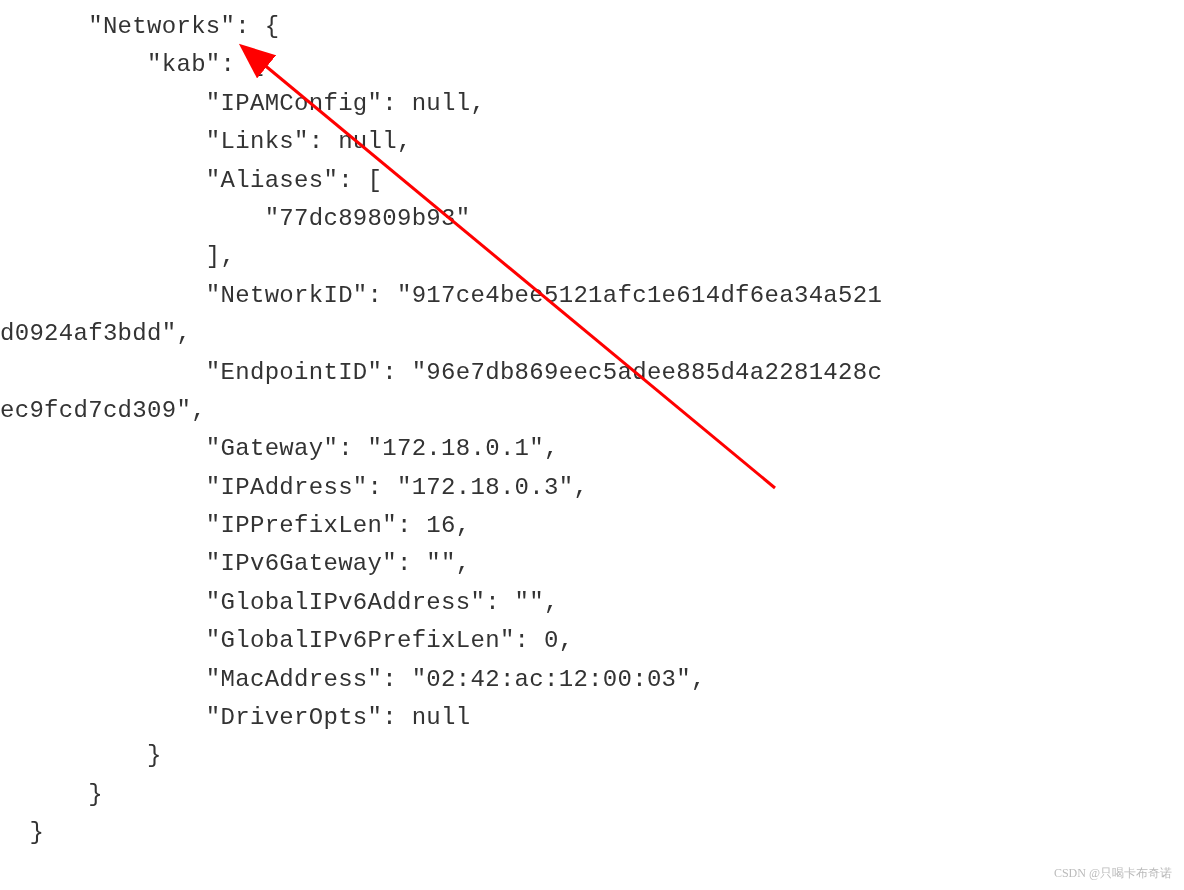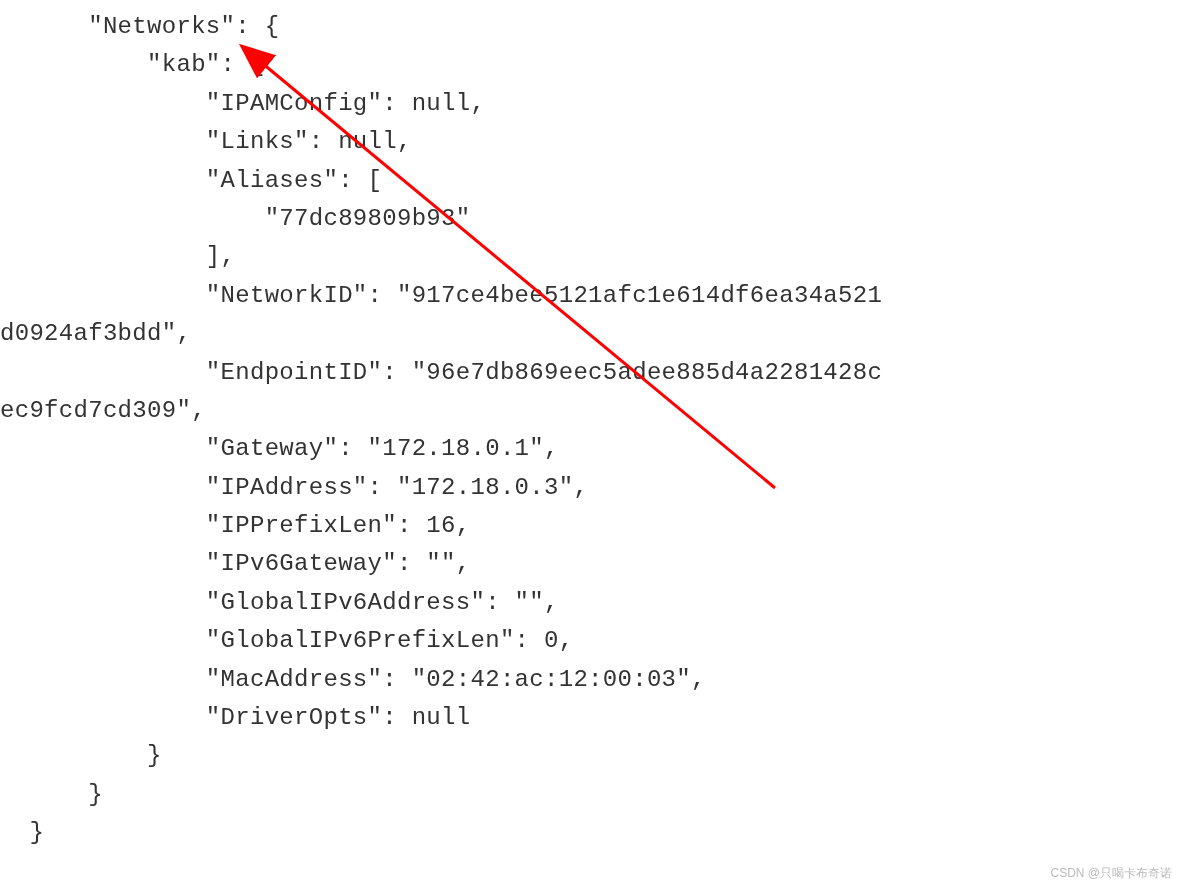--- a/index.html
+++ b/index.html
@@ -25,21 +25,21 @@
     .arrow-overlay {
       position: absolute;
       top: 0;
       left: 0;
       pointer-events: none;
     }
     .watermark {
       position: absolute;
       bottom: 8px;
       right: 12px;
-      font-family: Liberation Sans, sans-serif;
+      font-family: Liberation Serif, serif;
       font-size: 12px;
       color: #bbb;
     }
   </style>
 </head>
 <body>
 
 <div class="code-block"><span>      "Networks": {</span>
 <span>          "kab": {</span>
 <span>              "IPAMConfig": null,</span>

